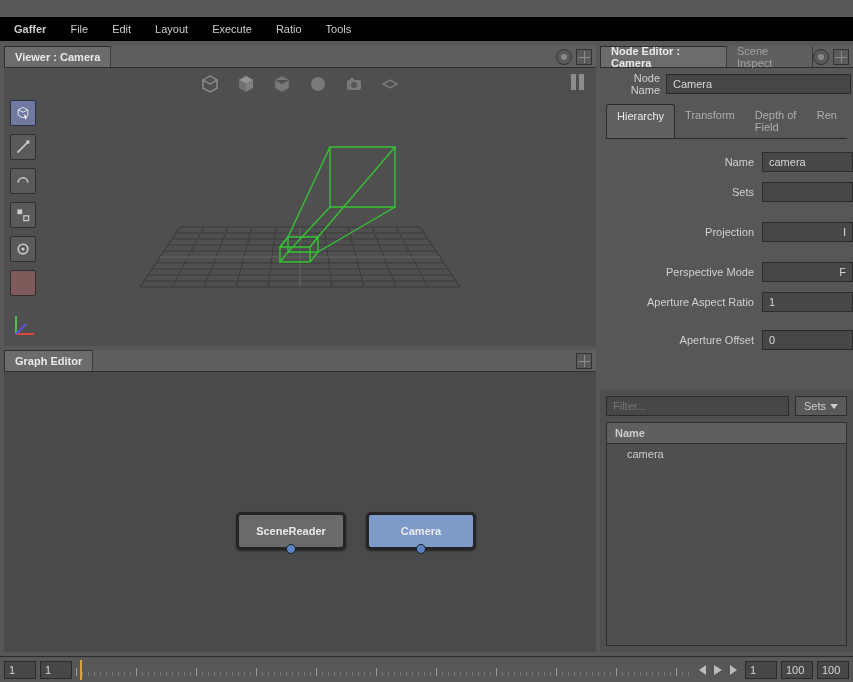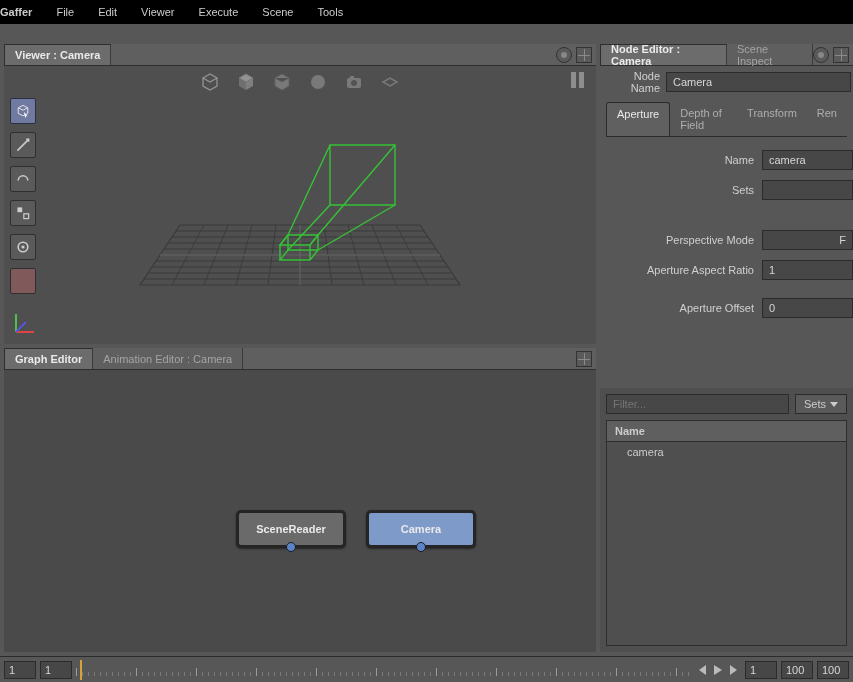--- a/index.html
+++ b/index.html
@@ -1,23 +1,23 @@
 <!DOCTYPE html>
 <html><head>
 <meta charset="utf-8">
 <style>
   * { box-sizing: border-box; margin: 0; padding: 0; font-family: Arial, sans-serif; font-size: 11px; color: #ccc; }
   body { background: #575757; width: 853px; height: 682px; overflow: hidden; display: flex; flex-direction: column; }
 
   
-  .menubar { background: #000; height: 24px; display: flex; align-items: center; padding: 0 0; gap: 24px; }
+  .menubar { background: #000; height: 24px; display: flex; align-items: center; padding: 0 14px; gap: 24px; margin-top: 17px; }
   .menubar span { color: #ccc; cursor: pointer; }
 
   
-  .main { flex: 1 1 auto; display: flex; gap: 4px; padding: 20px 0 4px 4px; min-height: 0; }
+  .main { flex: 1 1 auto; display: flex; gap: 4px; padding: 5px 0 4px 4px; min-height: 0; }
   .col-left { flex: 1 1 auto; display: flex; flex-direction: column; gap: 4px; min-width: 0; }
   .col-right { width: 253px; display: flex; flex-direction: column; gap: 4px; min-width: 0; }
 
   
   .panel { background: #575757; display: flex; flex-direction: column; flex: 1 1 0; min-height: 0; }
   .panel-viewer { flex: 0 0 300px; }
   .panel-graph { flex: 1 1 auto; }
   .panel-node { flex: 0 0 340px; }
   .panel-hier { flex: 1 1 auto; }
 
@@ -99,23 +99,23 @@
   .tl-btns { display:flex; gap:2px; }
   .tl-btn { width:14px; height:14px; display:flex; align-items:center; justify-content:center; }
 </style>
 </head>
 <body>
 
 <div class="menubar">
   <span style="font-weight:bold;">Gaffer</span>
   <span>File</span>
   <span>Edit</span>
-  <span>Viewer</span>
+  <span>Layout</span>
   <span>Execute</span>
-  <span>Scene</span>
+  <span>Ratio</span>
   <span>Tools</span>
 </div>
 
 <div class="main">
 
   <div class="col-left">
 
     <div class="panel panel-viewer">
       <div class="panel-header">
         <div class="ph-tabs">
@@ -259,21 +259,20 @@
             </g>
           </svg>
         </div>
       </div>
     </div>
 
     <div class="panel panel-graph">
       <div class="panel-header">
         <div class="ph-tabs">
           <div class="ph-tab active">Graph Editor</div>
-          <div class="ph-tab sub">Animation Editor : Camera</div>
         </div>
         <div class="ph-right">
           <div class="grid-btn"></div>
         </div>
       </div>
       <div class="panel-body graph-body">
         <div class="gnode" style="left:232px; top:140px; width:110px;">
           <span class="label">SceneReader</span>
           <div class="gdot"></div>
         </div>
@@ -297,35 +296,39 @@
           <div class="target-btn"></div>
           <div class="grid-btn"></div>
         </div>
       </div>
       <div class="panel-body ne-body">
         <div class="ne-row">
           <span class="lab">Node Name</span>
           <input type="text" value="Camera" style="">
         </div>
         <div class="ne-tabs">
-          <div class="ne-tab active">Aperture</div>
+          <div class="ne-tab active">Hierarchy</div>
+          <div class="ne-tab">Transform</div>
           <div class="ne-tab">Depth of Field</div>
-          <div class="ne-tab">Transform</div>
           <div class="ne-tab">Ren</div>
         </div>
         <div class="ne-form">
           <div class="frow">
               <span class="flab">Name</span>
               <input value="camera" style="">
             </div>
           <div class="frow">
               <span class="flab">Sets</span>
               <input value="" style="">
             </div>
           <div style="height:10px"></div>
+          <div class="frow">
+              <span class="flab">Projection</span>
+              <input style="text-align: right;" value="I">
+            </div>
           <div style="height:10px"></div>
           <div class="frow">
               <span class="flab">Perspective Mode</span>
               <input style="text-align: right;" value="F">
             </div>
           <div class="frow">
               <span class="flab">Aperture Aspect Ratio</span>
               <input value="1" style="">
             </div>
           <div style="height:8px"></div>

